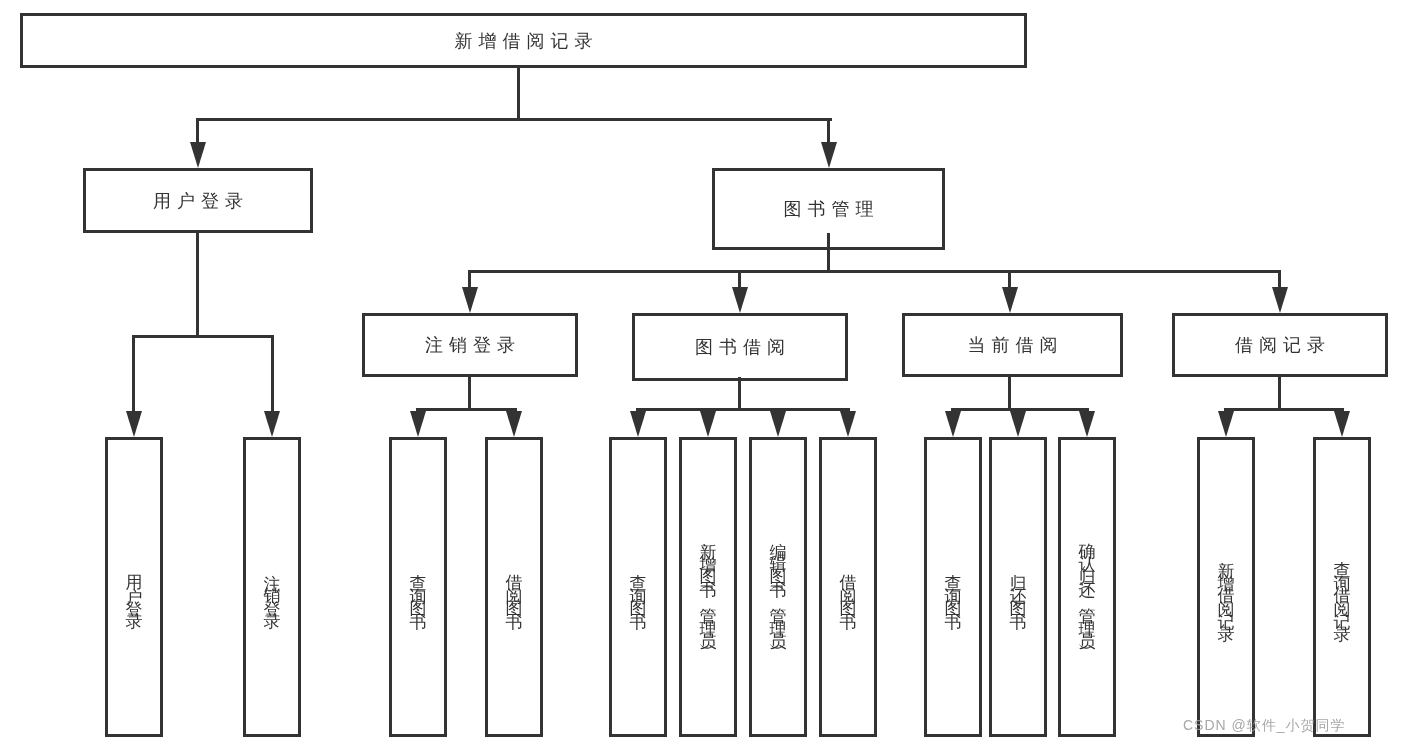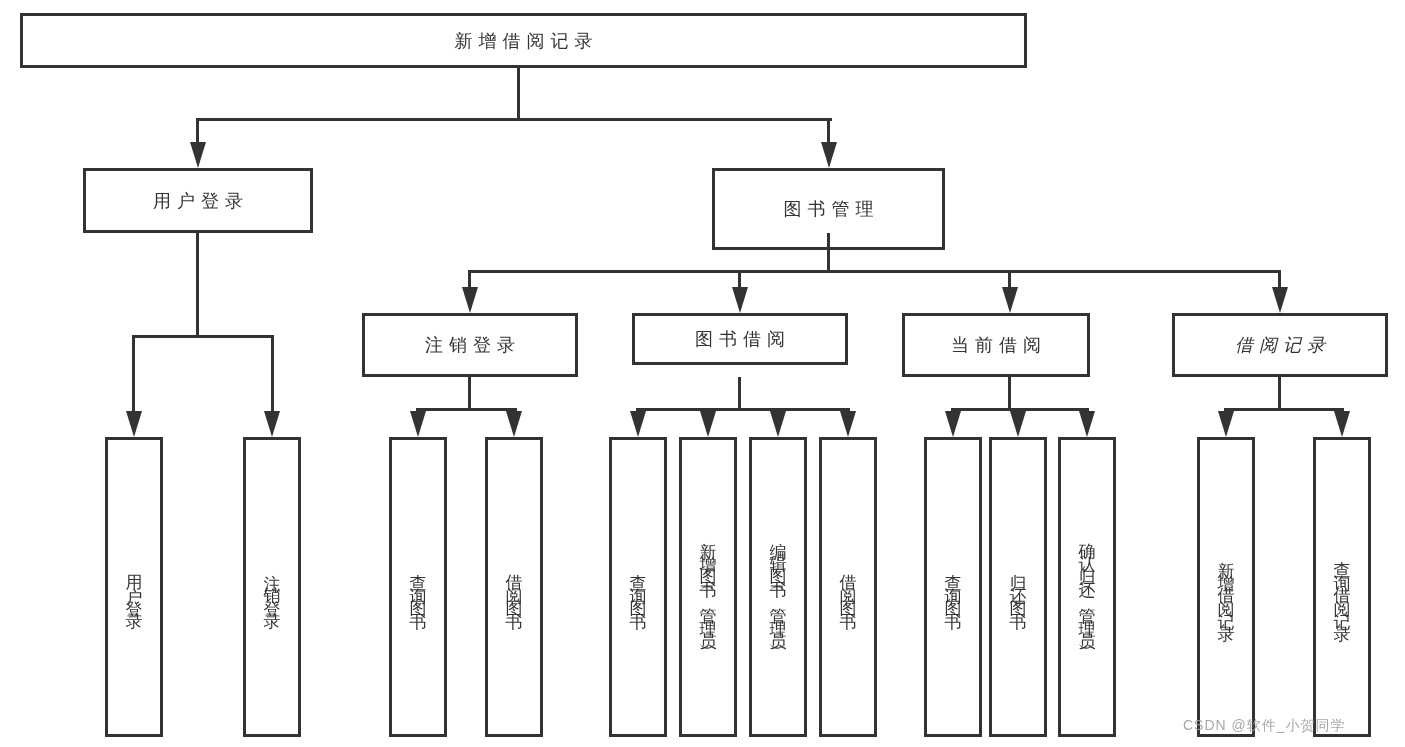--- a/index.html
+++ b/index.html
@@ -98,27 +98,27 @@
   <div class="line" style="left:738px;top:270px;width:3px;height:17px;"></div>
   <div class="arrow" style="left:732px;top:287px;"></div>
   <div class="line" style="left:1008px;top:270px;width:3px;height:17px;"></div>
   <div class="arrow" style="left:1002px;top:287px;"></div>
   <div class="line" style="left:1278px;top:270px;width:3px;height:17px;"></div>
   <div class="arrow" style="left:1272px;top:287px;"></div>
 
   <div class="box" style="left:362px;top:313px;width:216px;height:64px;">
     <span class="hlabel">注销登录</span>
   </div>
-  <div class="box" style="left:632px;top:313px;width:216px;height:52px;">
+  <div class="box" style="left:632px;top:313px;width:216px;height:68px;">
     <span class="hlabel">图书借阅</span>
   </div>
-  <div class="box" style="left:902px;top:313px;width:188px;height:64px;">
+  <div class="box" style="left:902px;top:313px;width:221px;height:64px;">
     <span class="hlabel">当前借阅</span>
   </div>
-  <div class="box" style="left:1172px;top:313px;width:216px;height:64px;font-style:italic;">
+  <div class="box" style="left:1172px;top:313px;width:216px;height:64px;">
     <span class="hlabel">借阅记录</span>
   </div>
 
   <div class="line" style="left:468px;top:377px;width:3px;height:31px;"></div>
   <div class="line" style="left:416px;top:408px;width:101px;height:3px;"></div>
   <div class="arrow" style="left:410px;top:411px;"></div>
   <div class="arrow" style="left:506px;top:411px;"></div>
 
   <div class="line" style="left:738px;top:377px;width:3px;height:31px;"></div>
   <div class="line" style="left:636px;top:408px;width:214px;height:3px;"></div>

